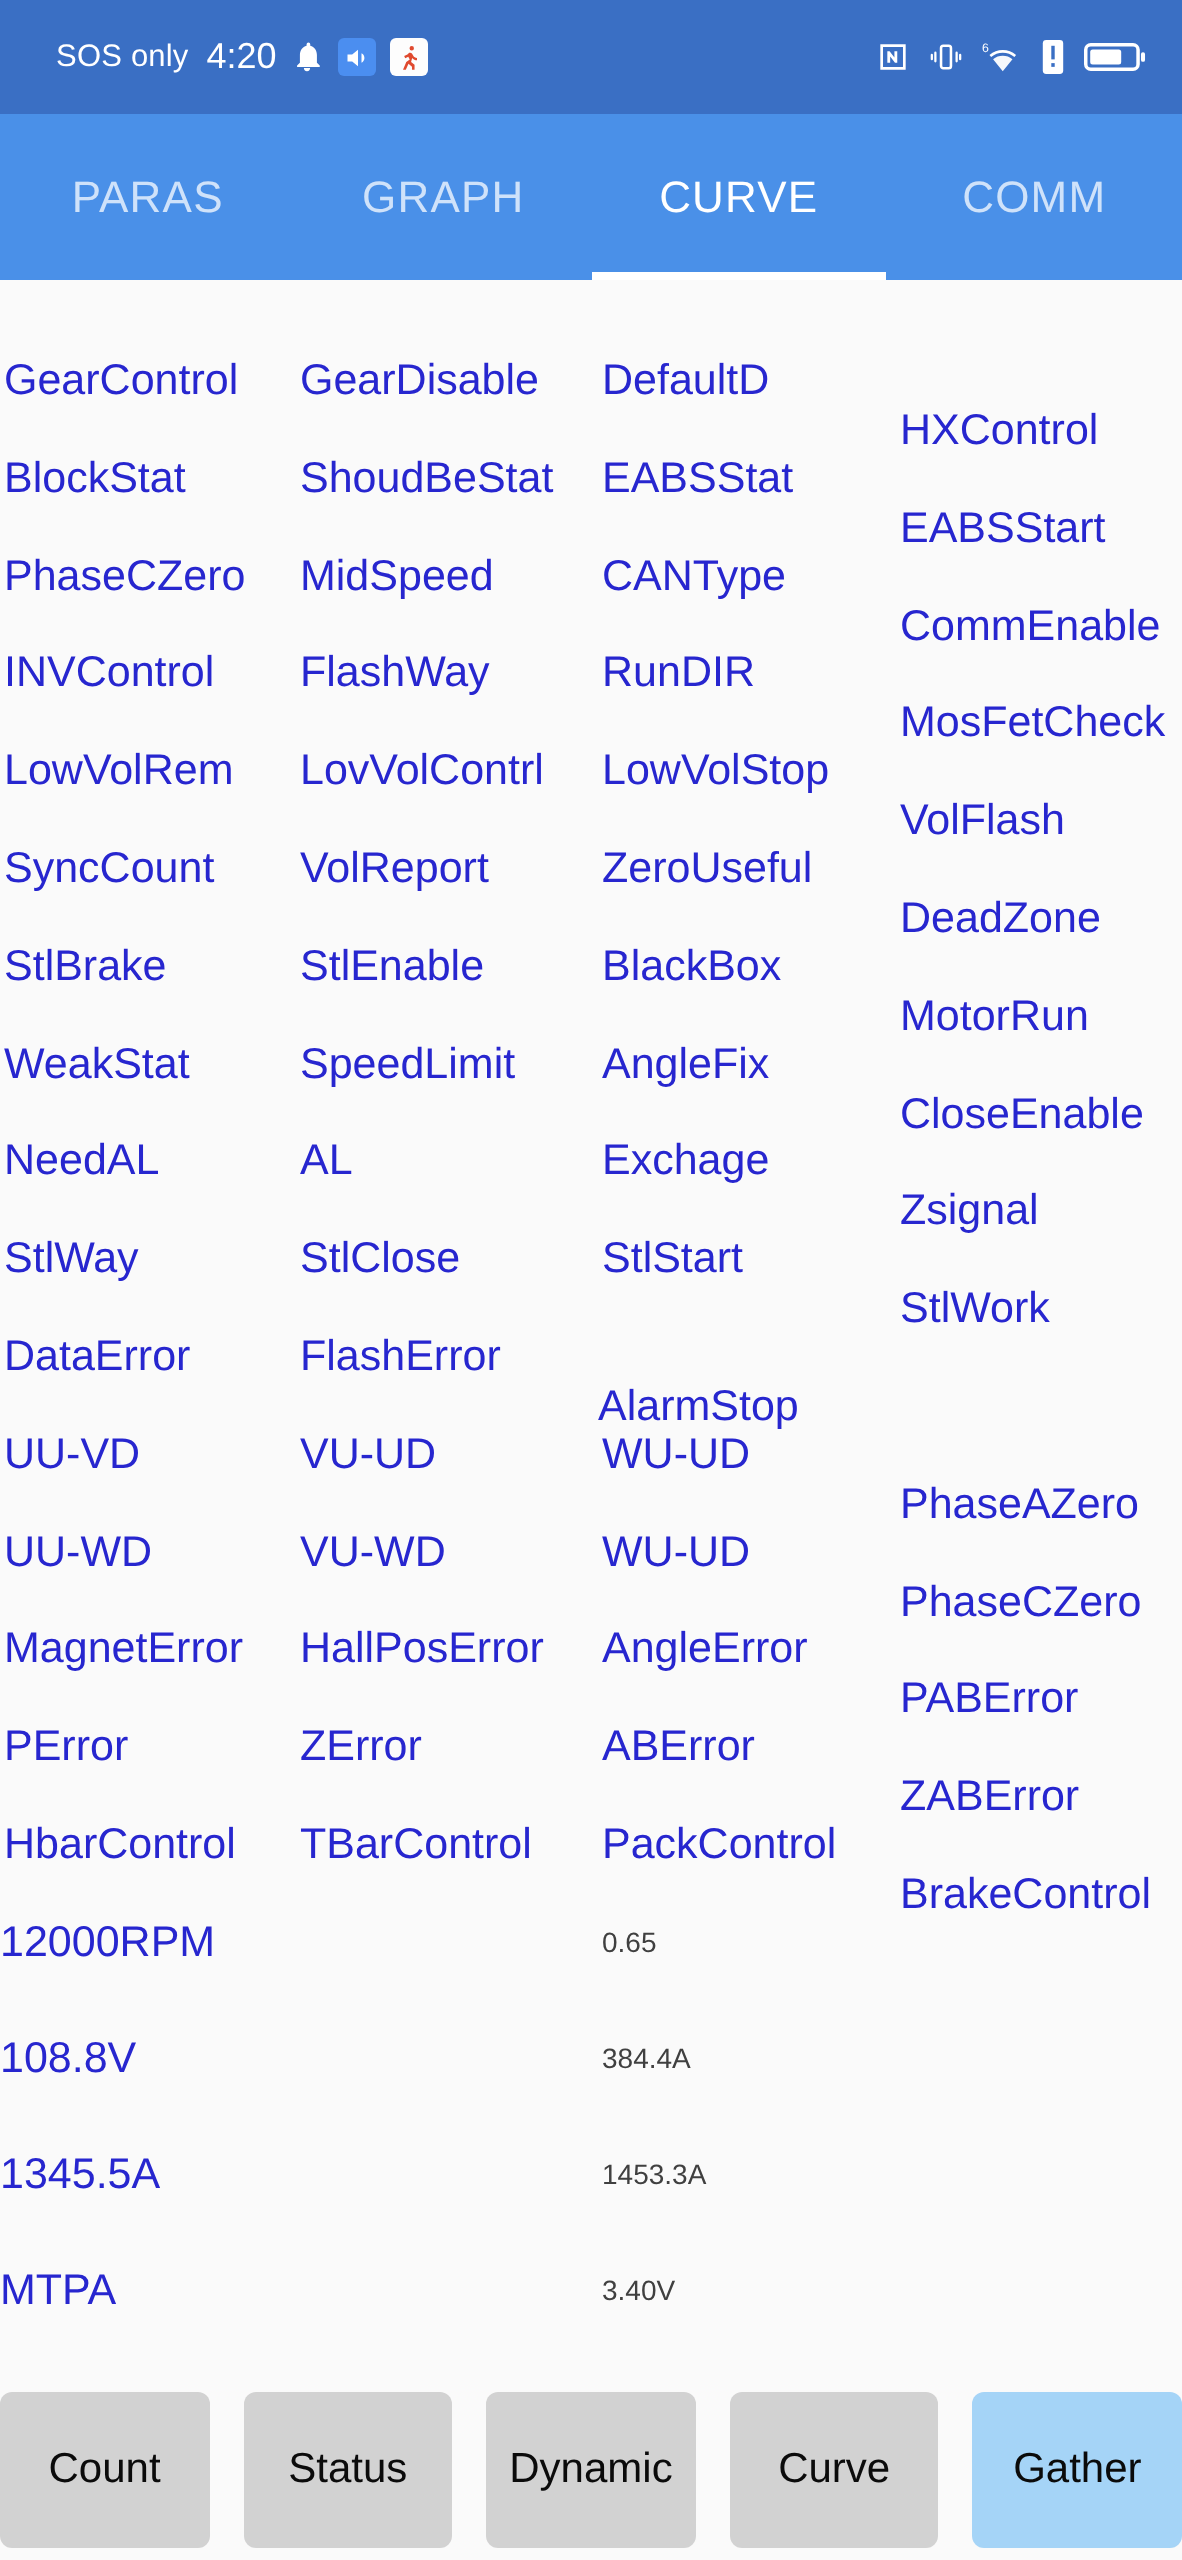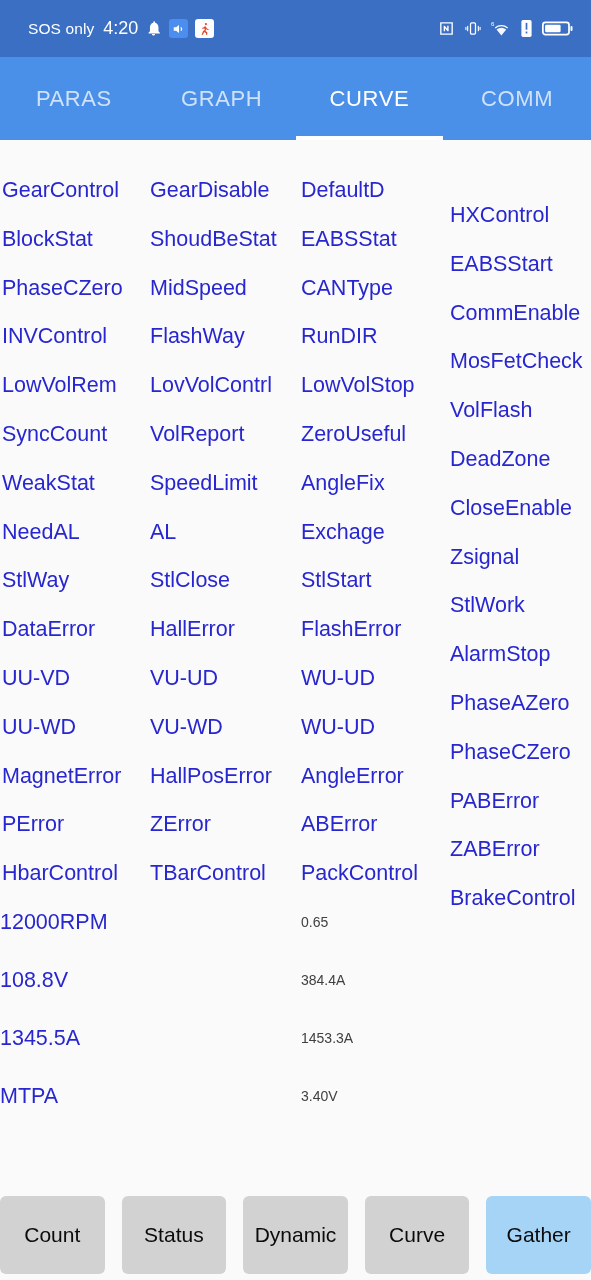--- a/index.html
+++ b/index.html
@@ -183,40 +183,45 @@
         <div class="cell c3">LowVolStop</div>
         <div class="cell c4">VolFlash</div>
       </div>
       <div class="grid-row">
         <div class="cell c1">SyncCount</div>
         <div class="cell c2">VolReport</div>
         <div class="cell c3">ZeroUseful</div>
         <div class="cell c4">DeadZone</div>
       </div>
       <div class="grid-row">
+        <div class="cell c1">StlBrake</div>
+        <div class="cell c2">StlEnable</div>
+        <div class="cell c3">BlackBox</div>
+        <div class="cell c4">MotorRun</div>
+      </div>
+      <div class="grid-row">
         <div class="cell c1">WeakStat</div>
         <div class="cell c2">SpeedLimit</div>
         <div class="cell c3">AngleFix</div>
         <div class="cell c4">CloseEnable</div>
       </div>
       <div class="grid-row">
         <div class="cell c1">NeedAL</div>
         <div class="cell c2">AL</div>
         <div class="cell c3">Exchage</div>
         <div class="cell c4">Zsignal</div>
       </div>
       <div class="grid-row">
         <div class="cell c1">StlWay</div>
         <div class="cell c2">StlClose</div>
         <div class="cell c3">StlStart</div>
         <div class="cell c4">StlWork</div>
       </div>
       <div class="grid-row">
         <div class="cell c1">DataError</div>
-        <div class="cell c2">HallError</div>
         <div class="cell c3">FlashError</div>
         <div class="cell c4">AlarmStop</div>
       </div>
       <div class="grid-row">
         <div class="cell c1">UU-VD</div>
         <div class="cell c2">VU-UD</div>
         <div class="cell c3">WU-UD</div>
         <div class="cell c4">PhaseAZero</div>
       </div>
       <div class="grid-row">

